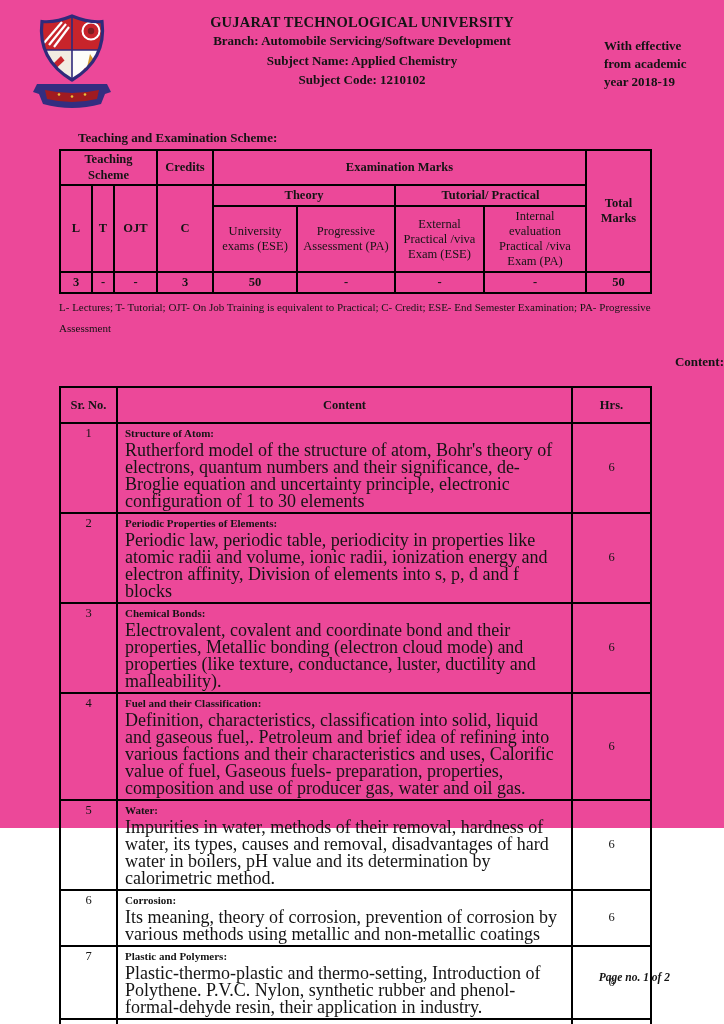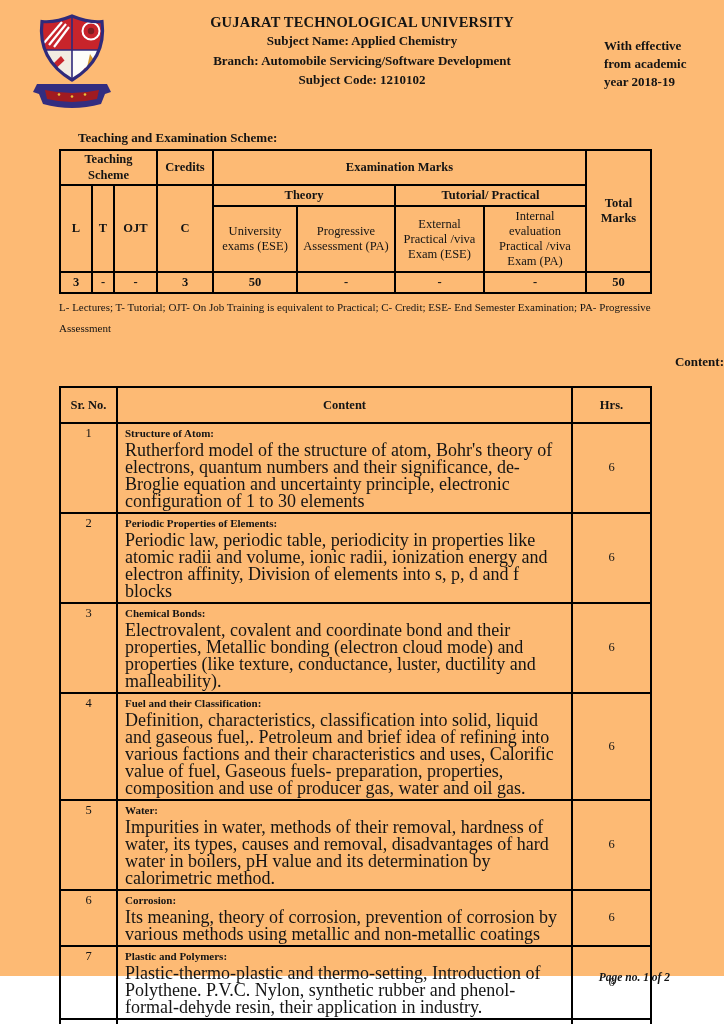--- a/index.html
+++ b/index.html
@@ -4,21 +4,21 @@
 <style>
   * { margin:0; padding:0; box-sizing:border-box; }
   html,body { background:#ffffff; }
   body {
     width:724px; height:1024px;
     font-family:"Liberation Serif","DejaVu Serif",serif;
     color:#141414;
     position:relative;
     overflow:hidden;
   }
-  .page { position:relative; width:724px; height:976px; background:#fdba74; }
+  .page { position:relative; width:724px; height:828px; background:#ec4899; }
 
   
   .header { position:relative; height:122px; }
   .logo { position:absolute; left:30px; top:13px; width:84px; height:96px; }
   .header-center {
     position:absolute; left:130px; right:130px; top:14px;
     text-align:center;
   }
   .uni-title { font-size:14.5px; font-weight:bold; letter-spacing:.2px; }
   .sub-line  { font-size:13px; font-weight:bold; line-height:19.5px; }
@@ -105,22 +105,22 @@
       <path d="M15 77 Q42 83 69 77 L67 86 Q42 92 17 86 Z" fill="#a01b20"></path>
       <g fill="#e8c23a">
         <circle cx="29" cy="81.5" r="1.3"></circle>
         <circle cx="42" cy="83.5" r="1.3"></circle>
         <circle cx="55" cy="81.5" r="1.3"></circle>
       </g>
     </svg>
 
     <div class="header-center">
       <div class="uni-title">GUJARAT TECHNOLOGICAL UNIVERSITY</div>
+      <div class="sub-line">Branch: Automobile Servicing/Software Development</div>
       <div class="sub-line">Subject Name: Applied Chemistry</div>
-      <div class="sub-line">Branch: Automobile Servicing/Software Development</div>
       <div class="sub-line">Subject Code: 1210102</div>
     </div>
 
     <div class="effective">With effective from academic year 2018-19</div>
   </div>
 
   <div class="section-heading heading-scheme">Teaching and Examination Scheme:</div>
 
   <table class="scheme-table">
     <colgroup>

